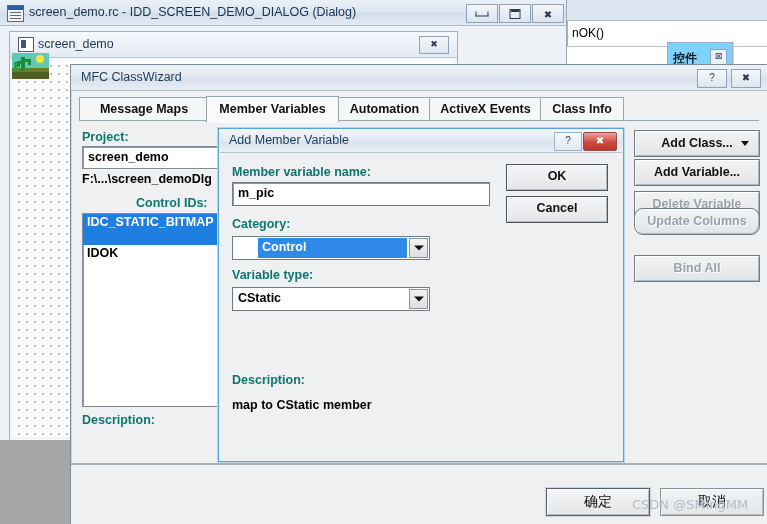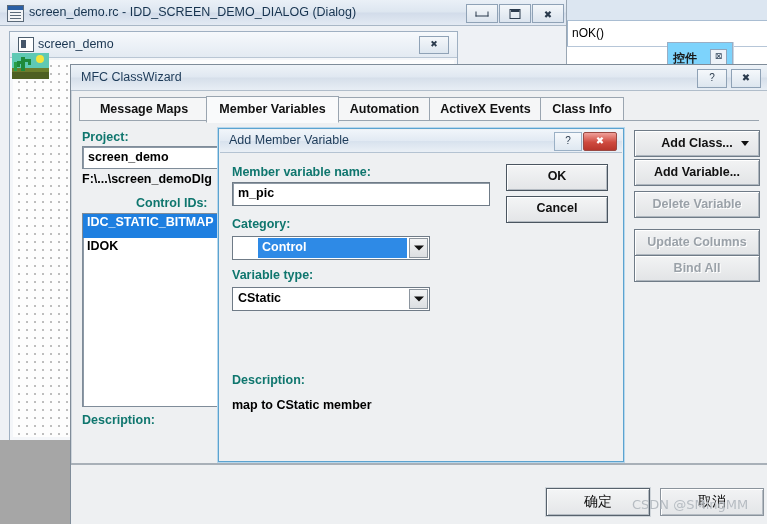--- a/index.html
+++ b/index.html
@@ -99,34 +99,34 @@
   
   .lbl{position:absolute;font-weight:bold;font-size:12.5px;color:#0f766e;white-space:nowrap;}
   #proj-label{left:82px;top:130px;}
   #proj-combo{left:82px;top:146px;width:148px;height:21px;background:#fff;border:1px solid #7f8c99;
     box-shadow:inset 1px 1px 0 #8c99a6;}
   #proj-combo span{position:absolute;left:5px;top:3px;font-weight:bold;font-size:12.5px;}
   #proj-path{left:82px;top:172px;font-weight:bold;font-size:12.5px;white-space:nowrap;}
   #cid-label{left:96px;top:196px;margin-left:40px;}
   #cid-list{left:82px;top:213px;width:152px;height:192px;background:#fff;border:1px solid #7f8c99;
     box-shadow:inset 1px 1px 0 #8c99a6;overflow:hidden;}
-  #cid-list .item{position:relative;height:24px;line-height:16px;padding-left:4px;font-weight:bold;font-size:12.5px;white-space:nowrap;}
+  #cid-list .item{position:relative;height:31px;line-height:16px;padding-left:4px;font-weight:bold;font-size:12.5px;white-space:nowrap;}
   #cid-list .item.sel{background:#1e7fe0;color:#fff;}
   #desc-label{left:82px;top:413px;}
 
   
   .cwbtn{position:absolute;left:634px;width:124px;height:25px;
     background:linear-gradient(180deg,#f2f3f4,#e2e4e6);border:1px solid #6f7b87;
     box-shadow:inset 1px 1px 0 #ffffff, inset -1px -1px 0 #aeb6be;
     font-weight:bold;font-size:12.5px;color:#111;text-align:center;line-height:24px;white-space:nowrap;}
   .cwbtn.dis{color:#9aa1a8;text-shadow:1px 1px 0 #ffffff;}
   .cwbtn .caret{position:absolute;right:10px;top:10px;width:0;height:0;
     border-left:4px solid transparent;border-right:4px solid transparent;border-top:5px solid #111;}
   #b-addclass{top:130px;} #b-addvar{top:159px;} #b-delvar{top:191px;}
-  #b-updcol{top:229px;} #b-bindall{top:255px;}
+  #b-updcol{top:208px;border-radius:9px;} #b-bindall{top:255px;}
 
   
   #cw-bottomsep{left:0;top:398px;width:697px;height:2px;background:#a8b0b8;}
   #cw-footer{left:0;top:400px;width:697px;height:60px;background:#eef0f2;}
   #ok-cn{left:546px;top:488px;width:102px;height:26px;background:linear-gradient(180deg,#f4f5f6,#e4e6e8);
     border:1px solid #57626d;box-shadow:inset 1px 1px 0 #ffffff,inset -1px -1px 0 #b4bbc2, 0 0 0 1px #cfd5da;
     text-align:center;line-height:25px;font-size:14px;font-family:"DejaVu Sans",sans-serif;color:#111;}
   #cancel-cn{left:660px;top:488px;width:102px;height:26px;background:linear-gradient(180deg,#f2f3f4,#e3e5e7);
     border:1px solid #8a939c;box-shadow:inset 1px 1px 0 #ffffff,inset -1px -1px 0 #b4bbc2;
     text-align:center;line-height:25px;font-size:14px;font-family:"DejaVu Sans",sans-serif;color:#111;}

